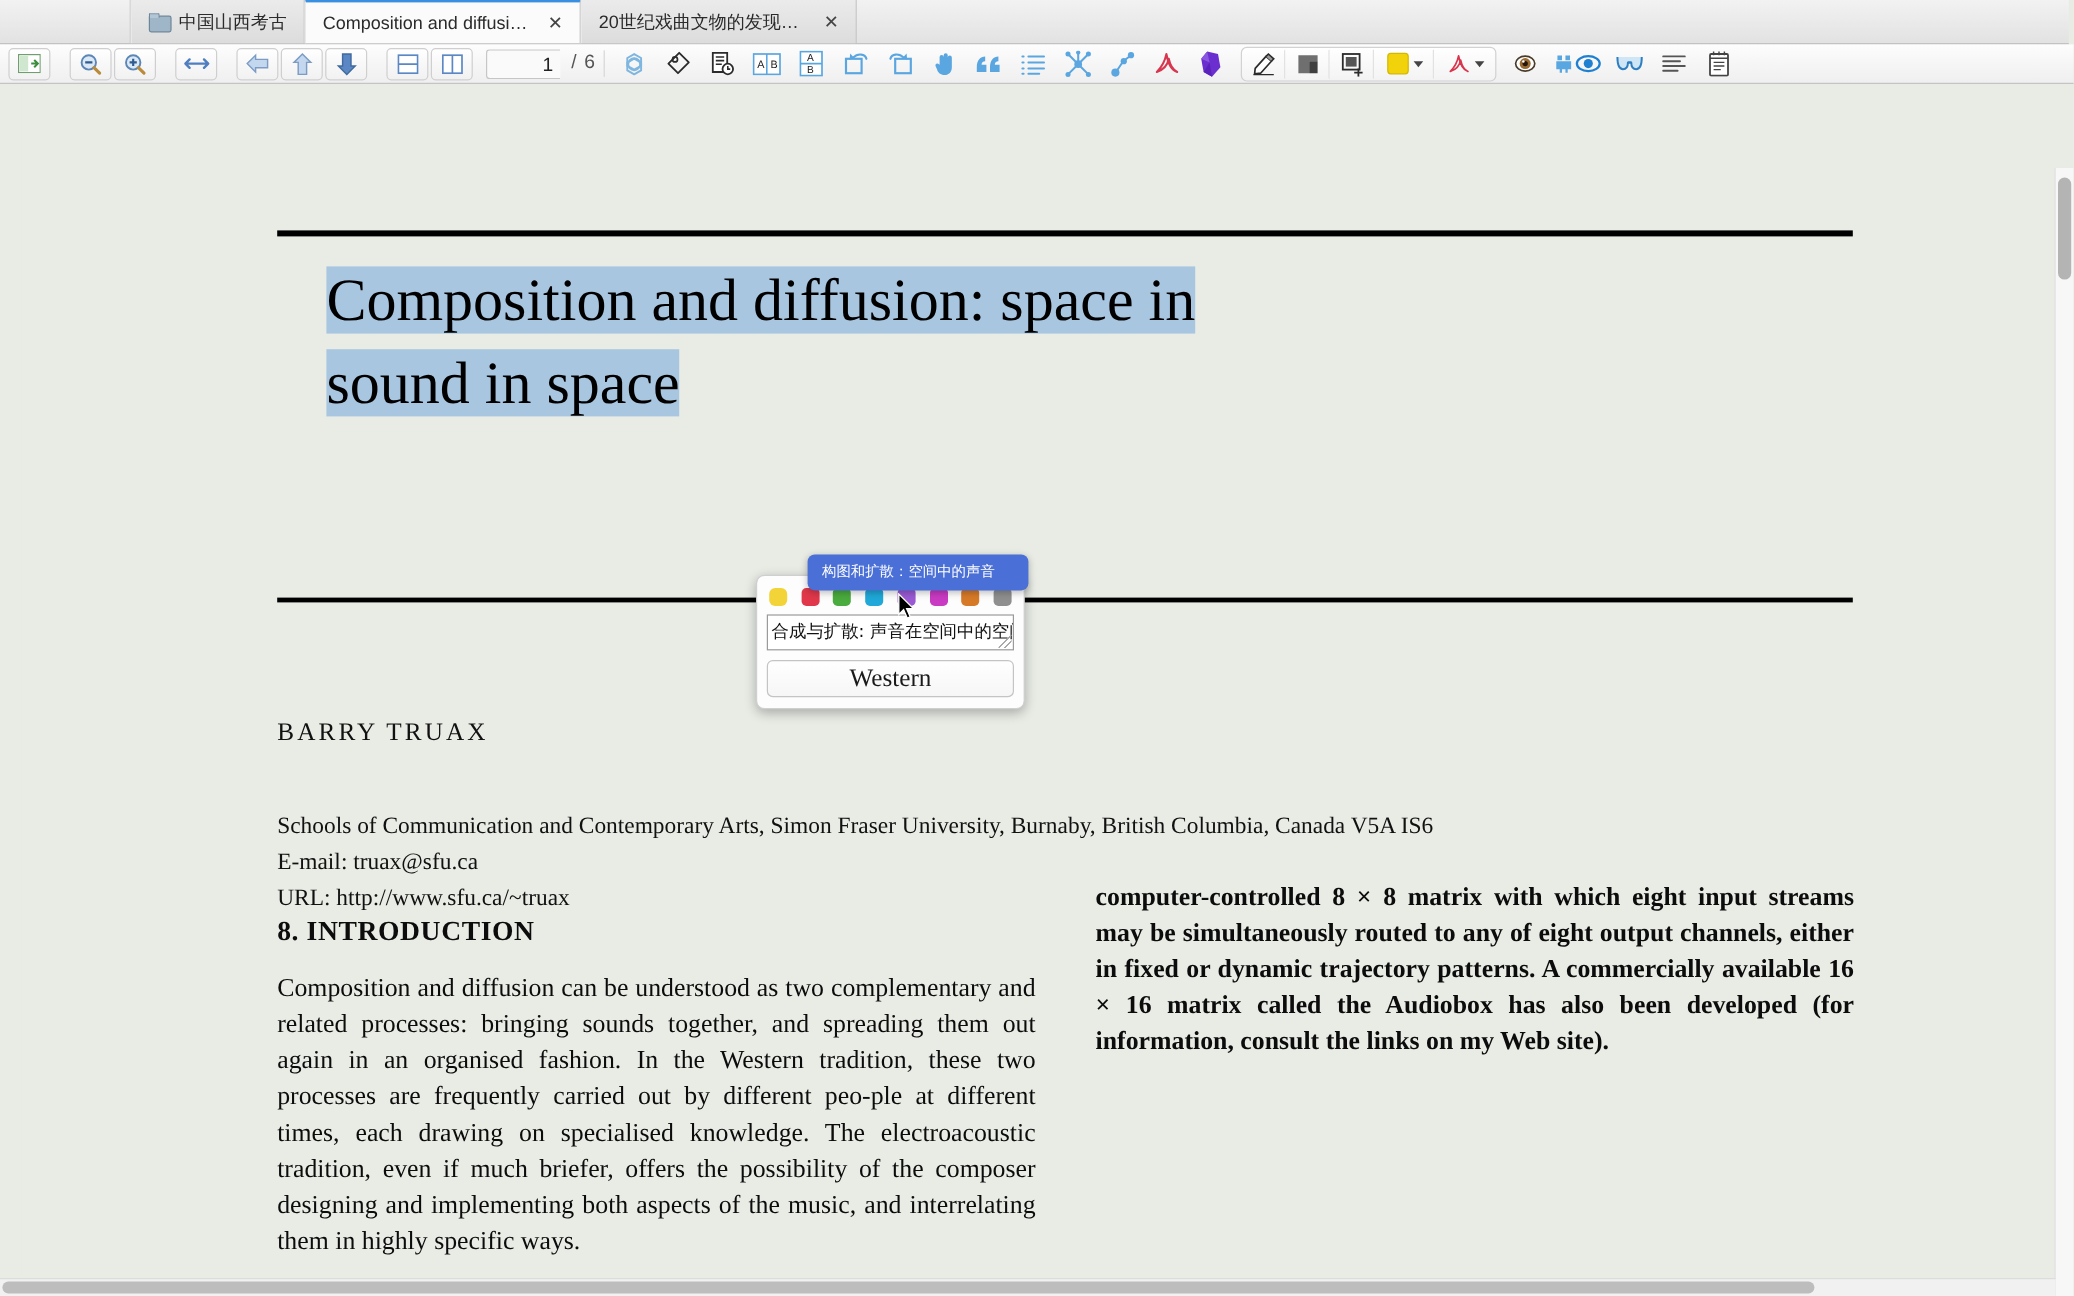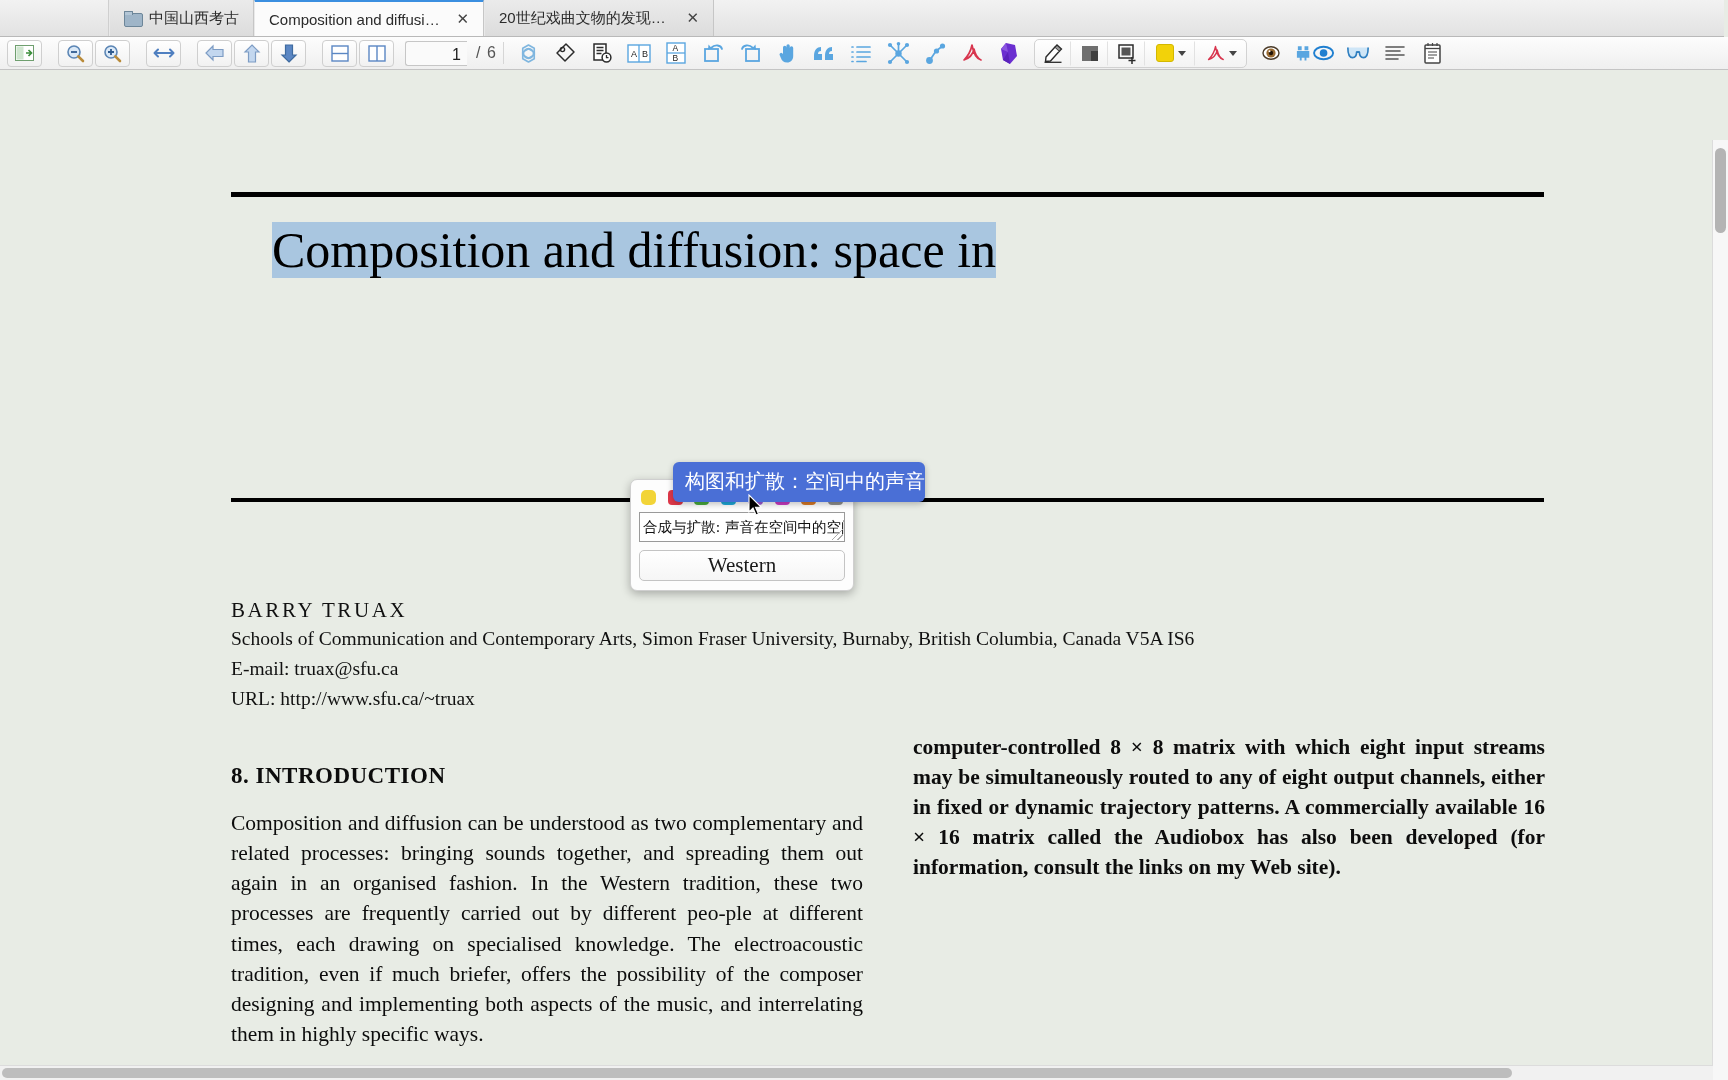--- a/index.html
+++ b/index.html
@@ -141,21 +141,21 @@
     box-decoration-break: clone;
     -webkit-box-decoration-break: clone;
   }
 
   #author {
     position: absolute; left: 213px; top: 528px;
     font-family: "Liberation Serif", serif;
     font-size: 21px; letter-spacing: 2.6px; color: #111;
   }
   #affil {
-    position: absolute; left: 213px; top: 554px;
+    position: absolute; left: 213px; top: 604px;
     font-family: "Liberation Serif", serif;
     font-size: 19.5px; line-height: 1.53; color: #111;
     white-space: pre-line;
   }
 
   #col-left, #col-right {
     position: absolute;
     font-family: "Liberation Serif", serif;
     font-size: 21.5px; line-height: 1.40;
     color: #0c0c0c;
@@ -240,22 +240,22 @@
     box-sizing:border-box;
   }
 
   
   #tooltip {
     position: absolute;
     left: 673px; top: 392px;
     background: #4a6fd6;
     color: #fff;
     font-family: "DejaVu Sans", sans-serif;
-    font-size: 20px;
-    padding: 6px 0 7px 12px;
+    font-size: 12px;
+    padding: 6px 28px 7px 12px;
     border-radius: 6px;
     white-space: nowrap;
     z-index: 60;
     box-shadow: 0 2px 6px rgba(0,0,0,.25);
   }
 
   
   #cursor {
     position:absolute; left:748px; top:424px; z-index:80;
     width:16px; height:24px;
@@ -563,20 +563,21 @@
 
 </div>
 
 <div id="docarea">
   <div id="page">
 
     <div class="rule" id="rule-top"></div>
 
     <div id="doctitle">
       <span class="hl">Composition and diffusion: space in</span><br>
+      <span class="hl">sound in space</span>
     </div>
 
     <div class="rule" id="rule-bottom"></div>
 
     <div id="author">BARRY TRUAX</div>
     <div id="affil">Schools of Communication and Contemporary Arts, Simon Fraser University, Burnaby, British Columbia, Canada V5A IS6
 E-mail: truax@sfu.ca
 URL: http://www.sfu.ca/~truax</div>
 
     <div id="col-left">

